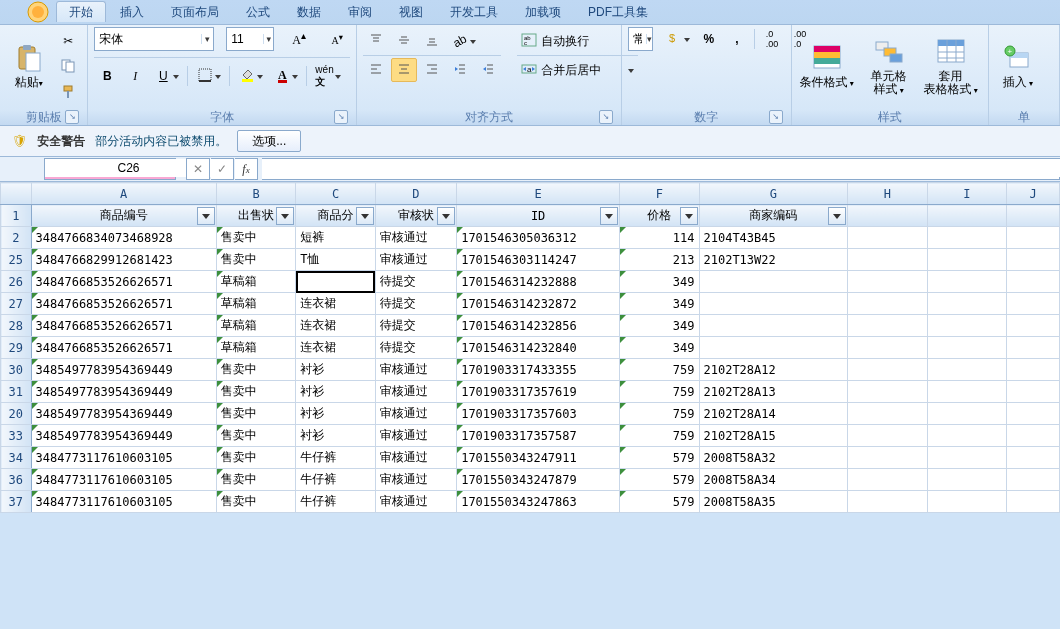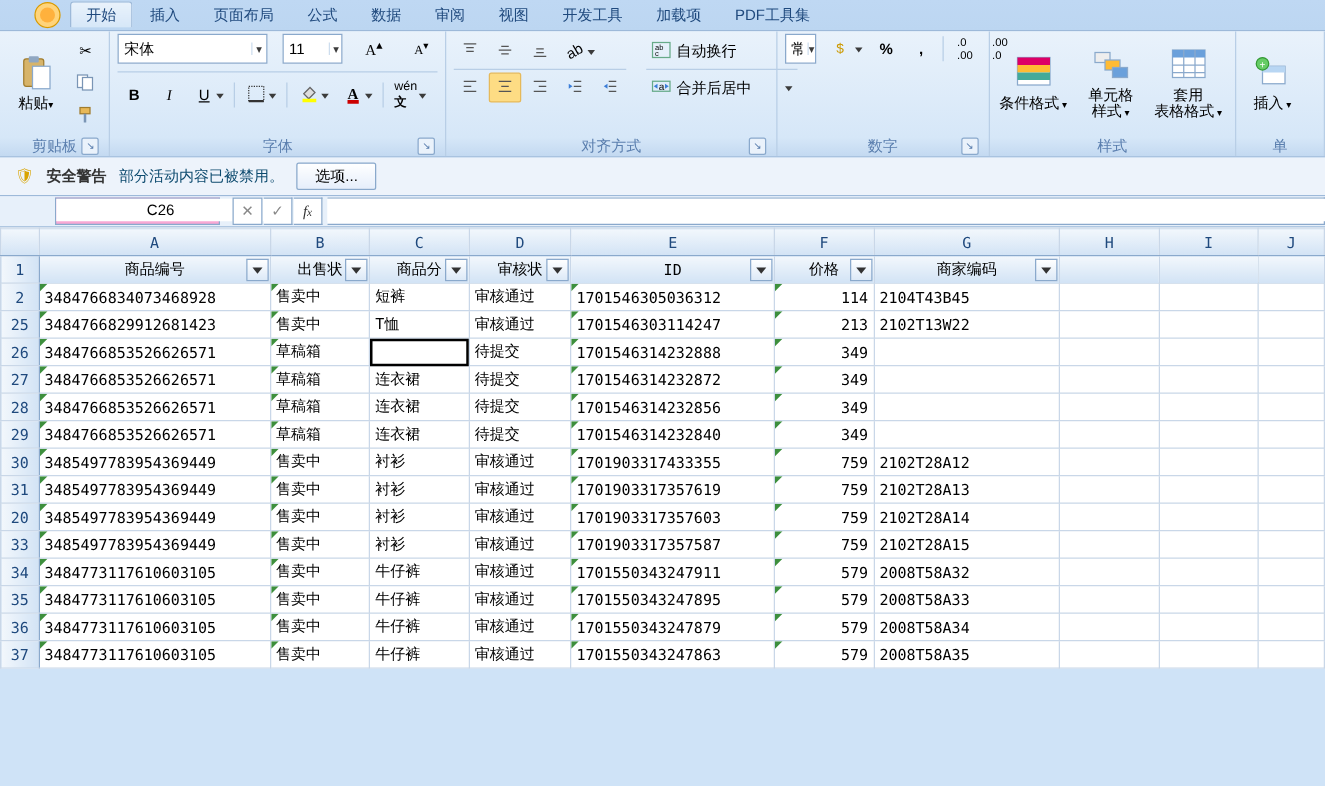--- a/index.html
+++ b/index.html
@@ -562,33 +562,20 @@
           <td>牛仔裤</td>
           <td>审核通过</td>
           <td>1701550343247911<span class="tri"></span></td>
           <td class="num">579<span class="tri"></span></td>
           <td>2008T58A32</td>
           <td></td>
           <td></td>
           <td></td>
         </tr>
         <tr>
-          <th>35</th>
-          <td>3484773117610603105<span class="tri"></span></td>
-          <td>售卖中<span class="tri"></span></td>
-          <td>牛仔裤</td>
-          <td>审核通过</td>
-          <td>1701550343247895<span class="tri"></span></td>
-          <td class="num">579<span class="tri"></span></td>
-          <td>2008T58A33</td>
-          <td></td>
-          <td></td>
-          <td></td>
-        </tr>
-        <tr>
           <th>36</th>
           <td>3484773117610603105<span class="tri"></span></td>
           <td>售卖中<span class="tri"></span></td>
           <td>牛仔裤</td>
           <td>审核通过</td>
           <td>1701550343247879<span class="tri"></span></td>
           <td class="num">579<span class="tri"></span></td>
           <td>2008T58A34</td>
           <td></td>
           <td></td>

